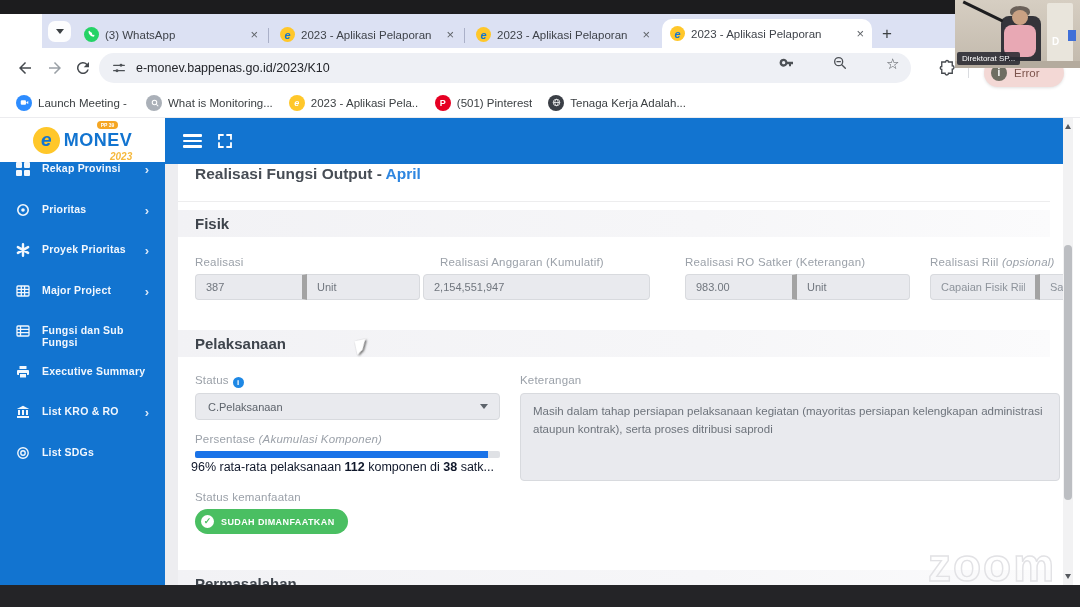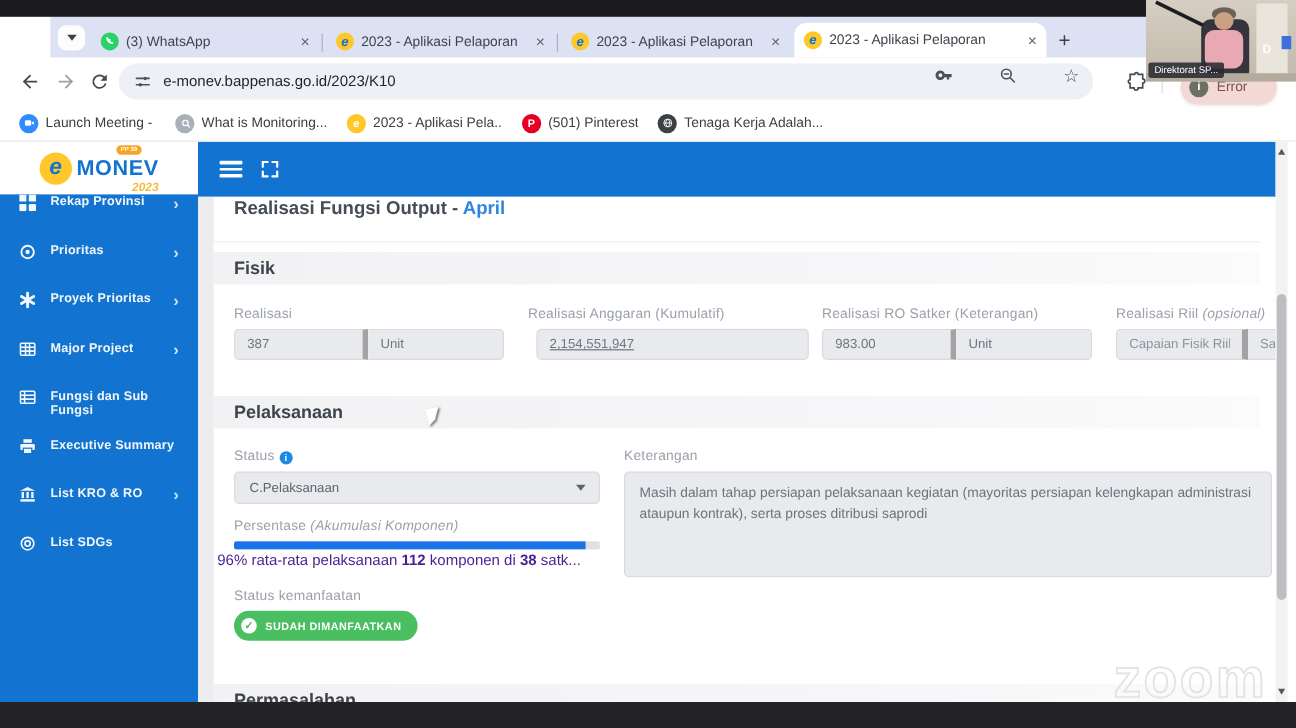--- a/index.html
+++ b/index.html
@@ -116,21 +116,21 @@
   .select .sel-caret { margin-left:auto; margin-right:11px; width:0; height:0;
                        border-left:4px solid transparent; border-right:4px solid transparent;
                        border-top:5px solid #5d636b; }
   .textarea { position:absolute; left:355px; top:229px; width:540px; height:88px; background:#e9eaee;
               border:1px solid #d8dade; border-radius:4px; resize:none; padding:9px 12px;
               font-size:11.5px; line-height:1.55; color:#6d737b;
               font-family:"Liberation Sans", sans-serif; }
   .progress { position:absolute; left:30px; top:287px; width:305px; height:7px; background:#dfe1e5;
               border-radius:2px; overflow:hidden; }
   .progress .fill { height:100%; background:#1a73e8; }
-  .prog-text { position:absolute; left:16px; top:296px; font-size:12.5px; color:#4c1d95;
+  .prog-text { position:absolute; left:26px; top:296px; font-size:12.5px; color:#0f172a;
                white-space:nowrap; }
   .prog-text b { font-weight:bold; }
   .badge { position:absolute; left:30px; top:345px; height:25px; background:#4abf62; border-radius:13px;
            display:inline-flex; align-items:center; padding:0 13px 0 6px; border:none; }
   .badge .chk { width:13px; height:13px; background:#fff; border-radius:50%; color:#4abf62;
                 font-size:9px; font-weight:bold; text-align:center; line-height:13px; }
   .badge .b-label { color:#fff; font-size:9px; font-weight:bold; letter-spacing:.4px; margin-left:7px; }
 
   
   .scrollbar { left:1063px; top:118px; width:10px; height:467px; background:#f2f2f3; z-index:6; }
@@ -444,21 +444,21 @@
 
       <div class="band" style="top:46px">
         <span class="band-h">Fisik</span>
       </div>
 
       <div class="f-label" style="left:30px;top:92px">Realisasi</div>
       <input class="inp grp-l" style="left: 30px; top: 110px; width: 112px;" readonly="" value="387">
       <input class="inp grp-r" style="left: 142px; top: 110px; width: 113px;" readonly="" value="Unit">
 
       <div class="f-label" style="left:275px;top:92px">Realisasi Anggaran (Kumulatif)</div>
-      <input class="inp" style="left: 282px; top: 110px; width: 227px; text-decoration: underline;" readonly="" value="2,154,551,947">
+      <input class="inp" style="left: 258px; top: 110px; width: 227px;" readonly="" value="2,154,551,947">
 
       <div class="f-label" style="left:520px;top:92px">Realisasi RO Satker (Keterangan)</div>
       <input class="inp grp-l" style="left: 520px; top: 110px; width: 112px;" readonly="" value="983.00">
       <input class="inp grp-r" style="left: 632px; top: 110px; width: 113px;" readonly="" value="Unit">
 
       <div class="f-label" style="left:765px;top:92px">
         <span>Realisasi Riil </span><span class="opt">(opsional)</span>
       </div>
       <input class="inp grp-l" style="left: 765px; top: 110px; width: 110px;" readonly="" placeholder="Capaian Fisik Riil">
       <input class="inp grp-r" style="left: 875px; top: 110px; width: 75px;" readonly="" placeholder="Sat">

